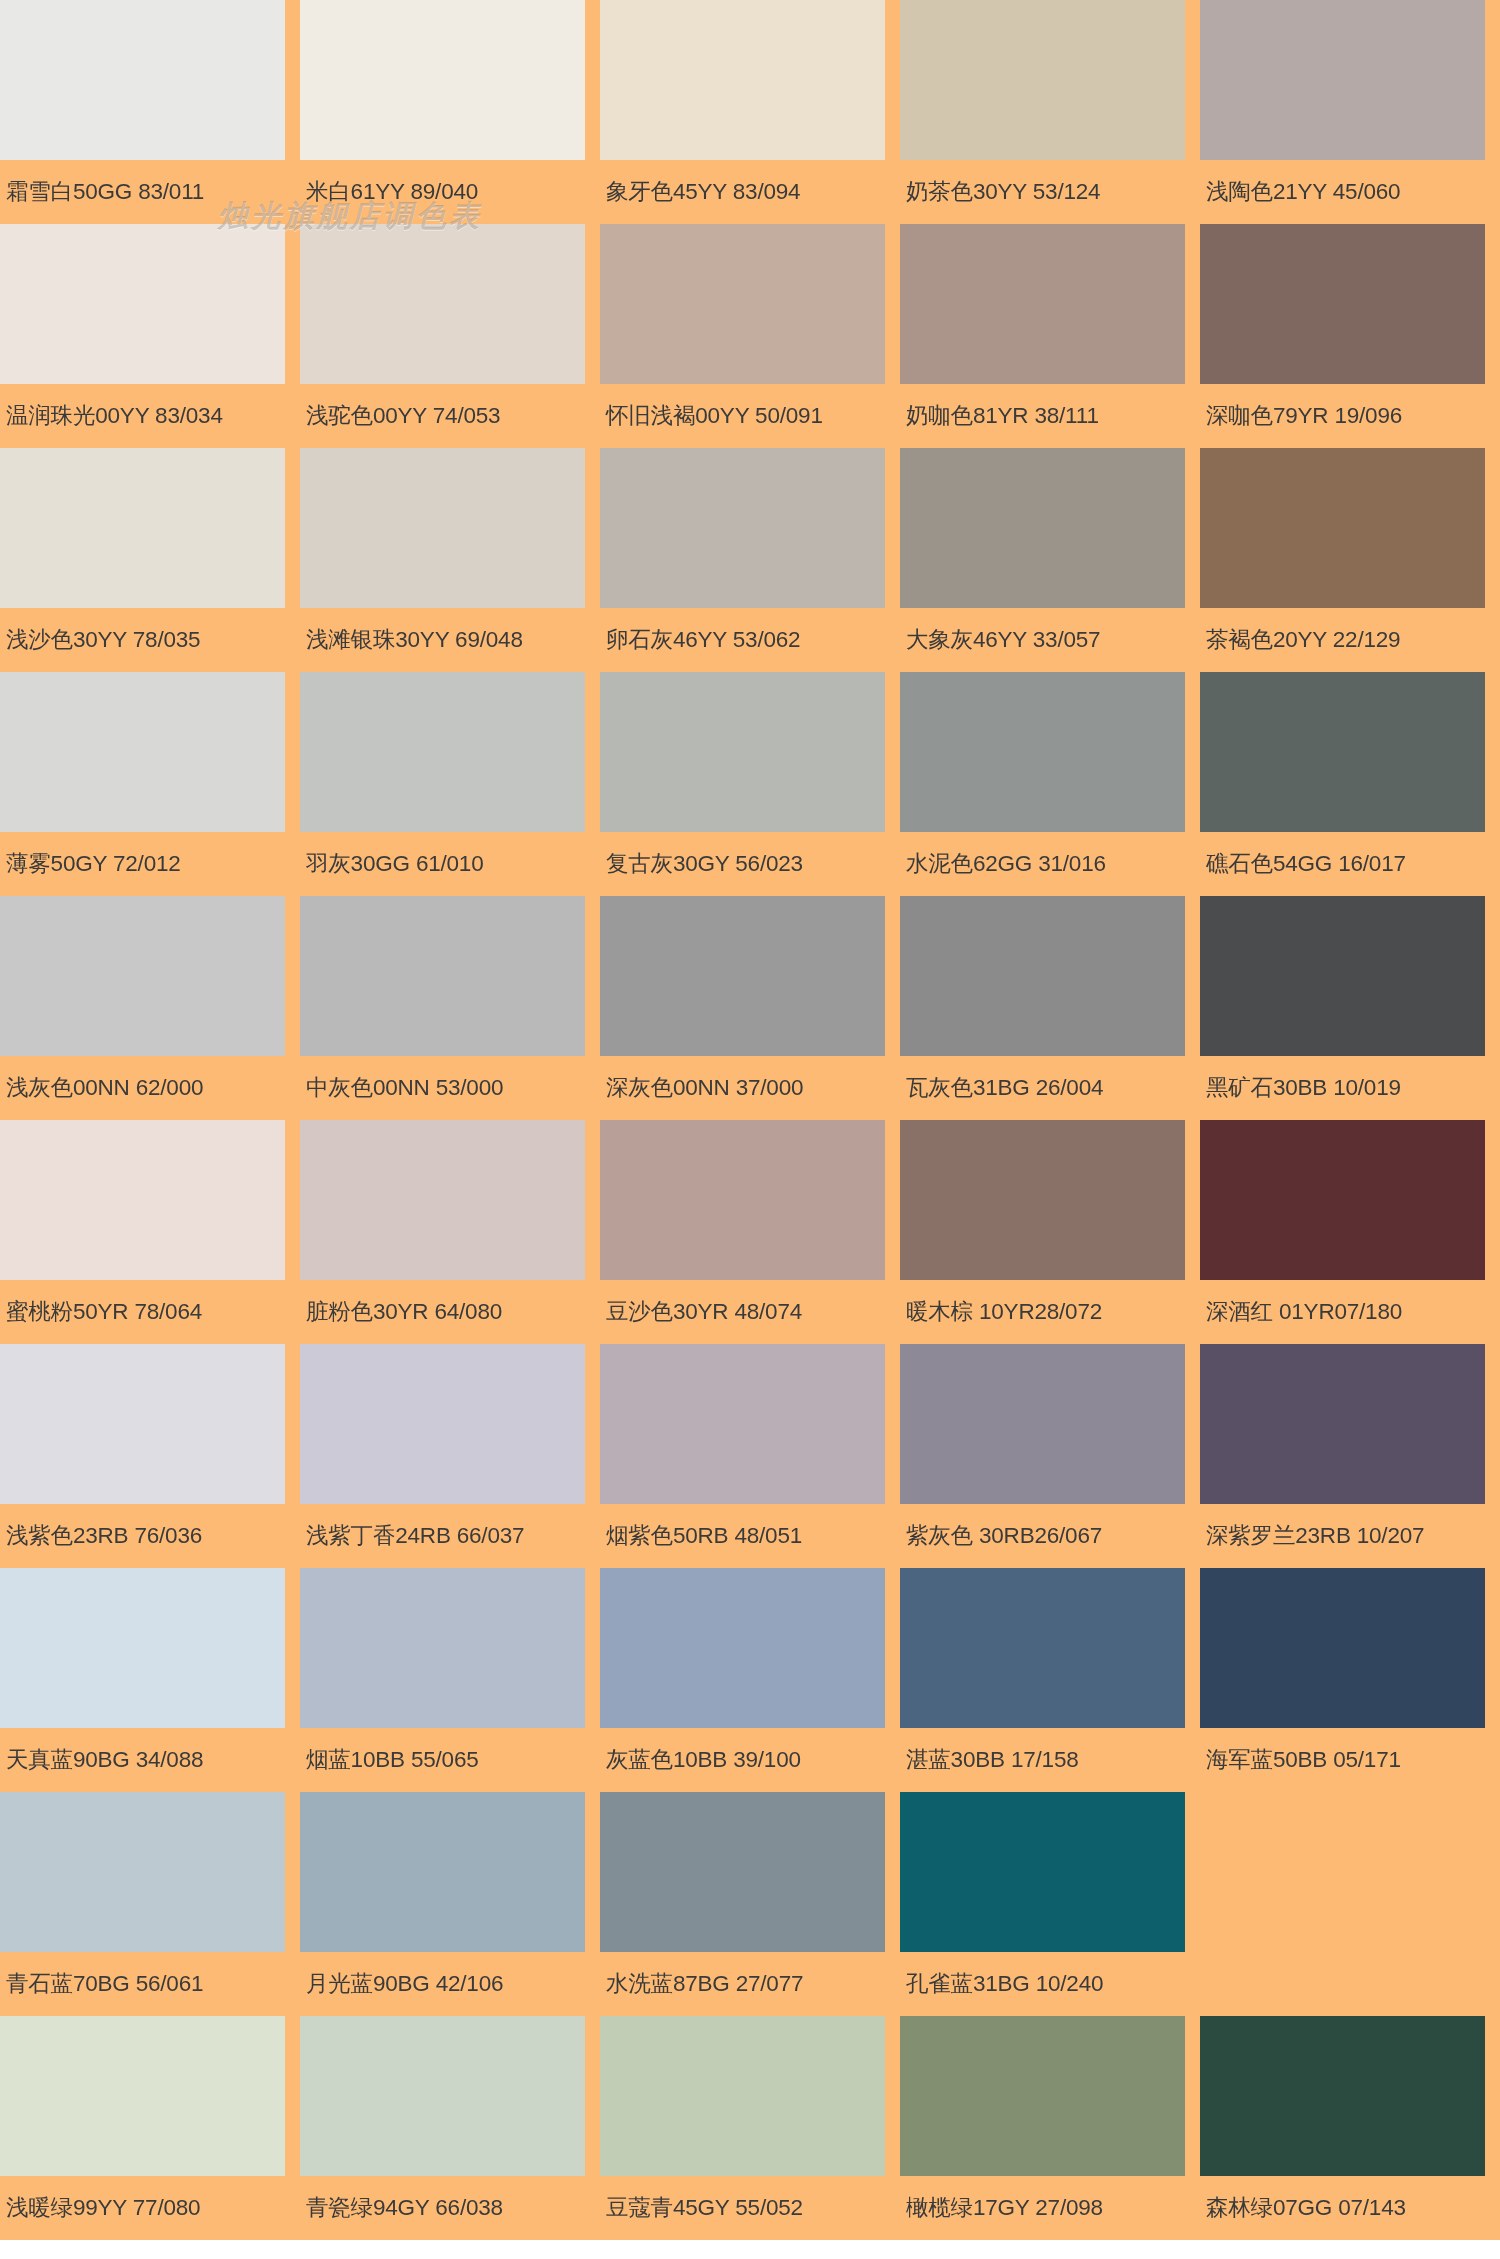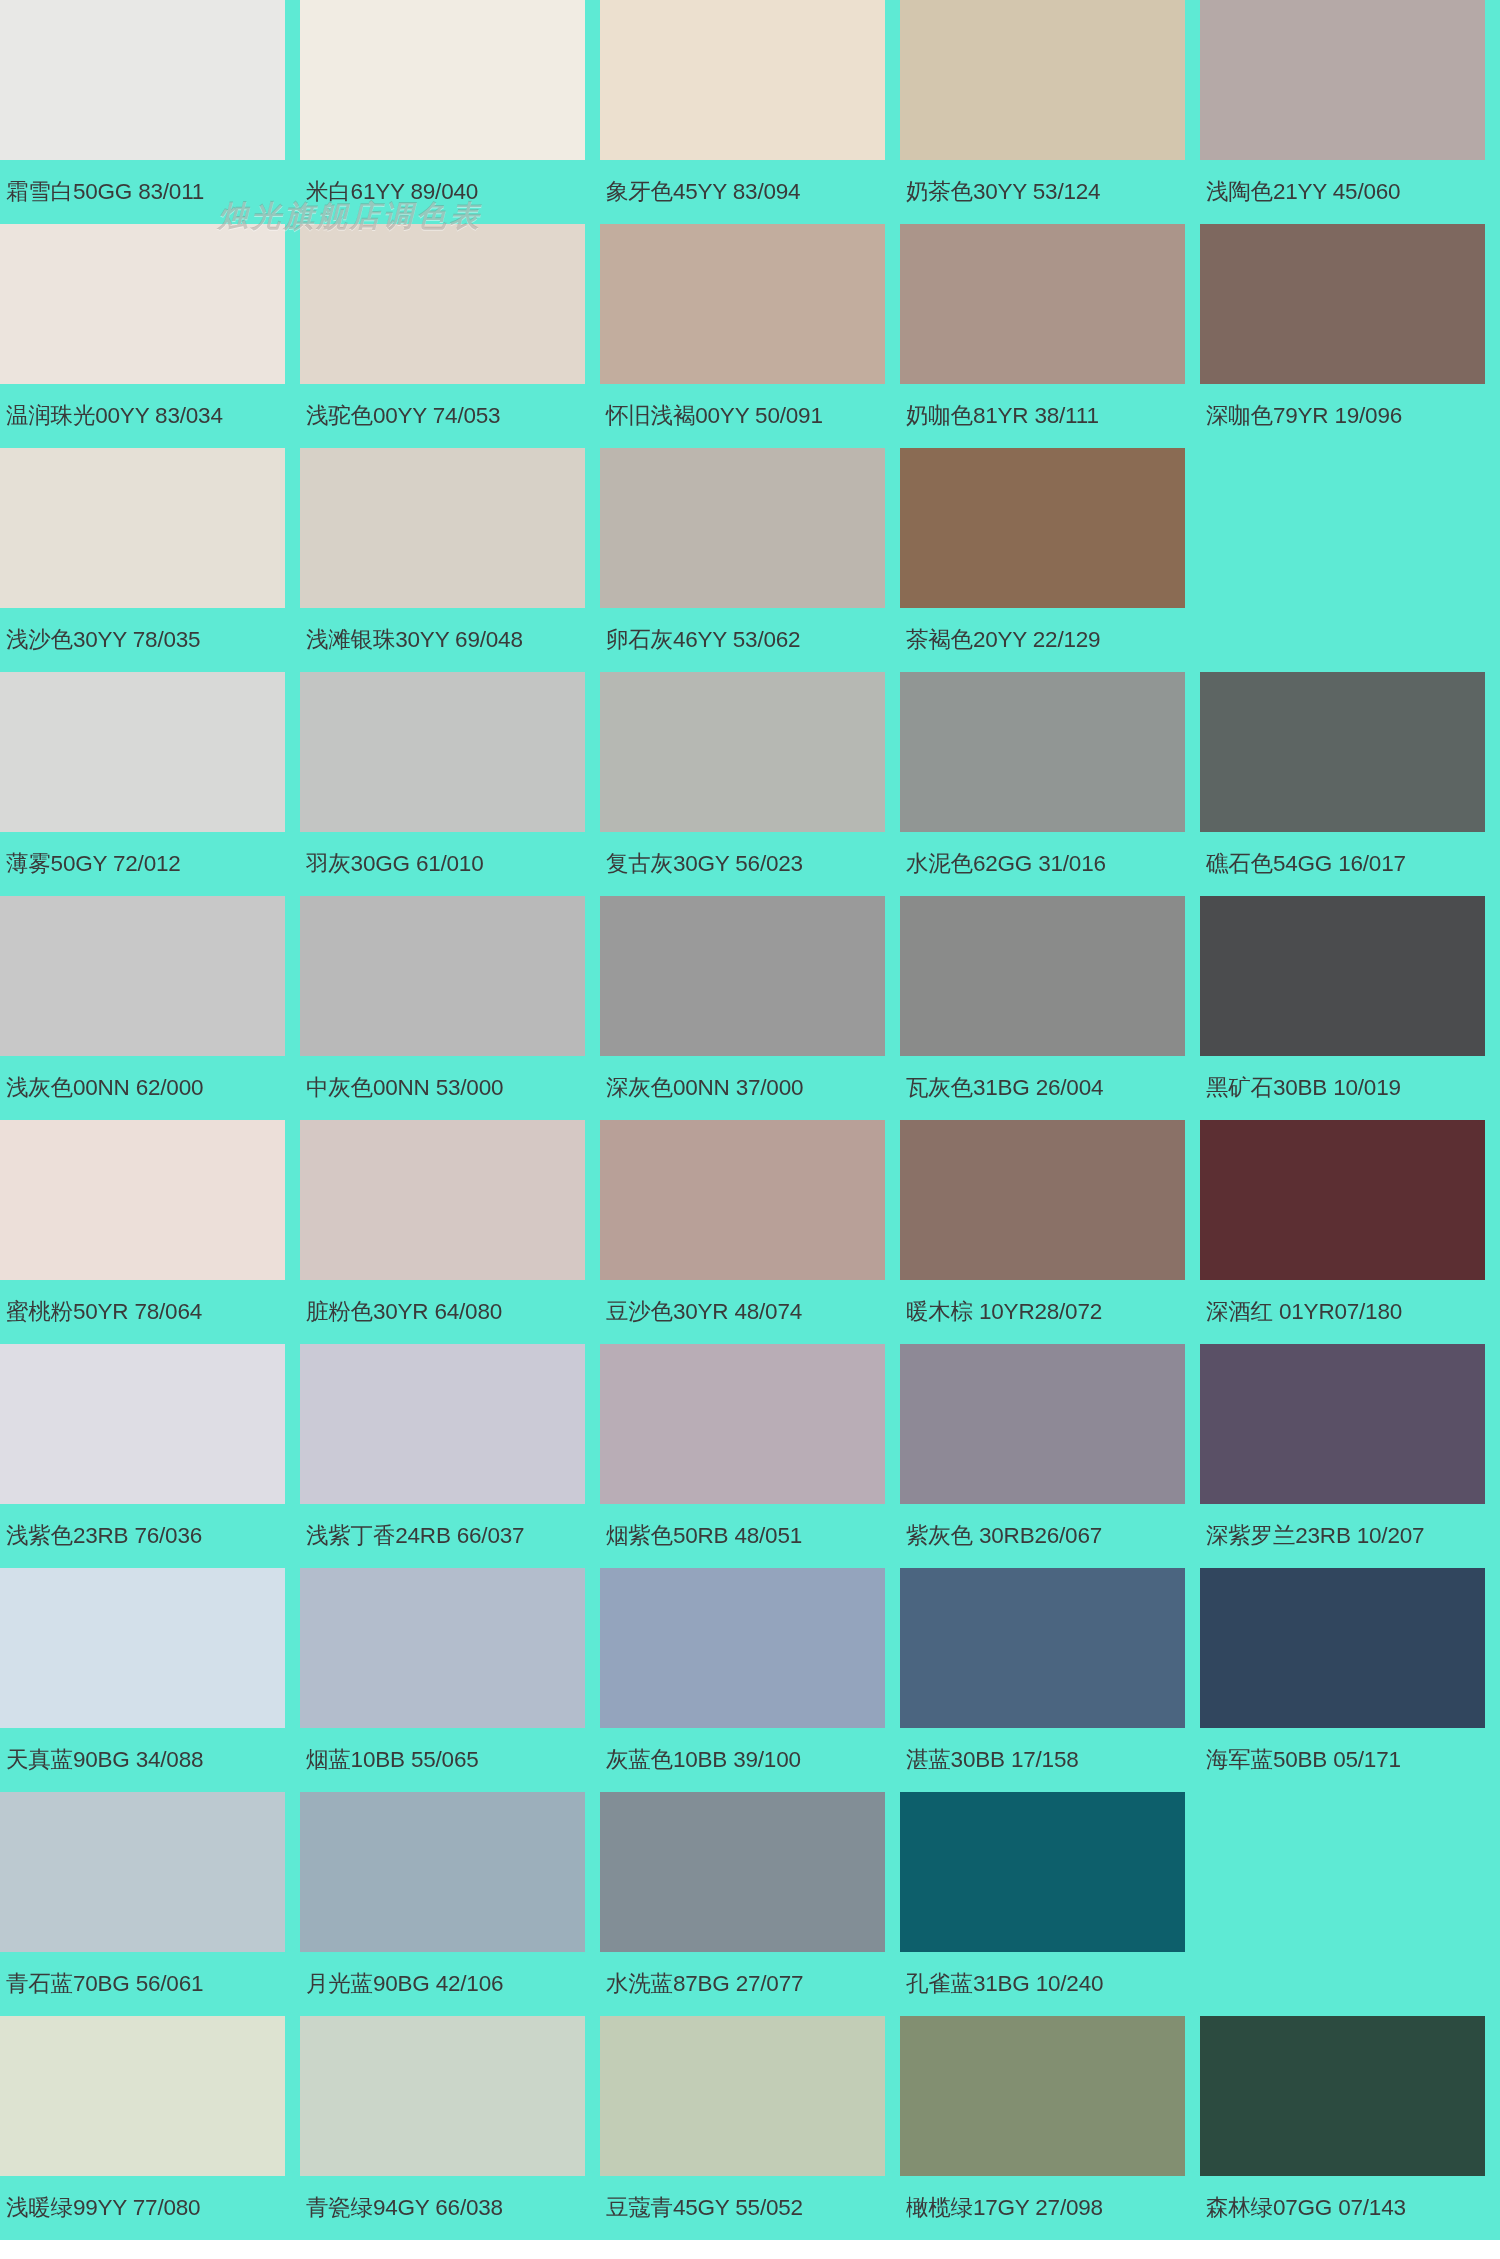--- a/index.html
+++ b/index.html
@@ -11,21 +11,21 @@
   }
   body {
     width: 1500px;
     font-family: "Liberation Sans", "DejaVu Sans", sans-serif;
     -webkit-font-smoothing: antialiased;
   }
 
   #palette-sheet {
     position: relative;
     width: 1500px;
-    background: #5eead4;
+    background: #fdba74;
     overflow: hidden;
   }
 
   .swatch-row {
     display: flex;
     width: 1500px;
     height: 224px;
     position: relative;
   }
 
@@ -132,20 +132,24 @@
       </div>
       <div class="swatch-cell">
         <div class="swatch-chip" style="background: rgb(215, 209, 199);"></div>
         <div class="swatch-label">浅滩银珠30YY 69/048</div>
       </div>
       <div class="swatch-cell">
         <div class="swatch-chip" style="background: rgb(188, 182, 174);"></div>
         <div class="swatch-label">卵石灰46YY 53/062</div>
       </div>
       <div class="swatch-cell">
+        <div class="swatch-chip" style="background: rgb(154, 148, 139);"></div>
+        <div class="swatch-label">大象灰46YY 33/057</div>
+      </div>
+      <div class="swatch-cell">
         <div class="swatch-chip" style="background: rgb(138, 107, 83);"></div>
         <div class="swatch-label">茶褐色20YY 22/129</div>
       </div>
     </div>
     <div class="swatch-row">
       <div class="swatch-cell">
         <div class="swatch-chip" style="background: rgb(216, 217, 215);"></div>
         <div class="swatch-label">薄雾50GY 72/012</div>
       </div>
       <div class="swatch-cell">

